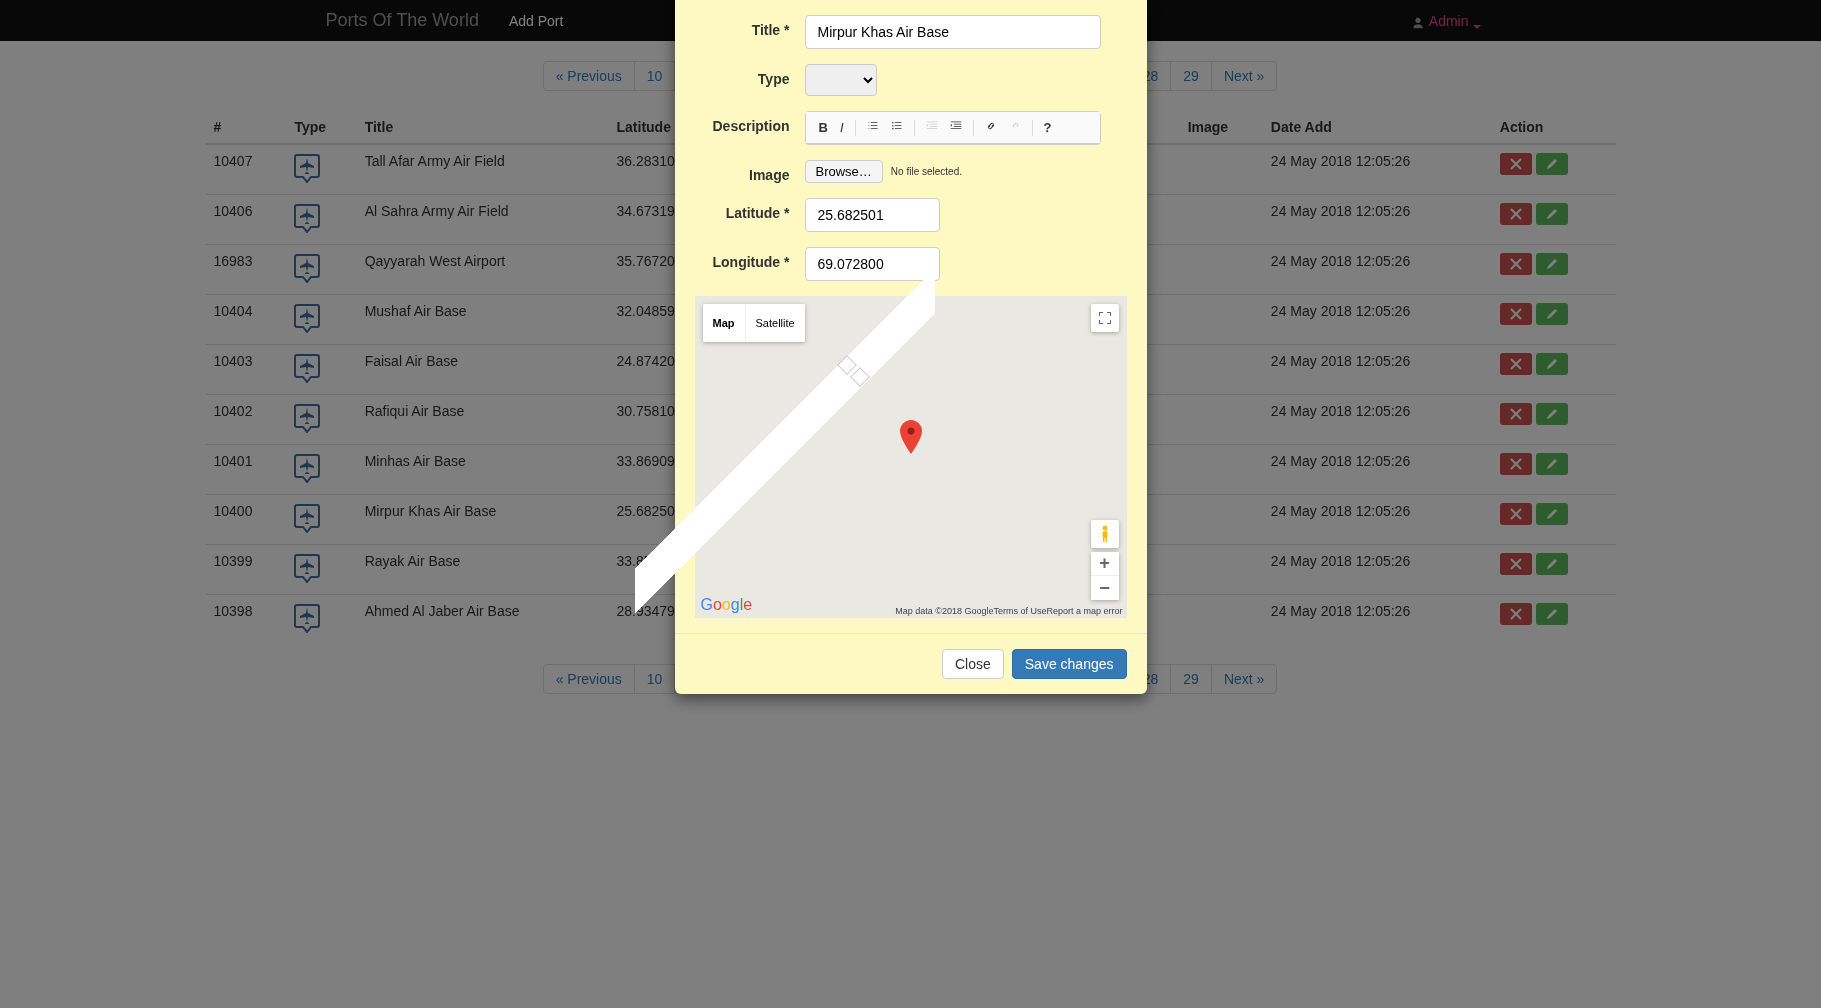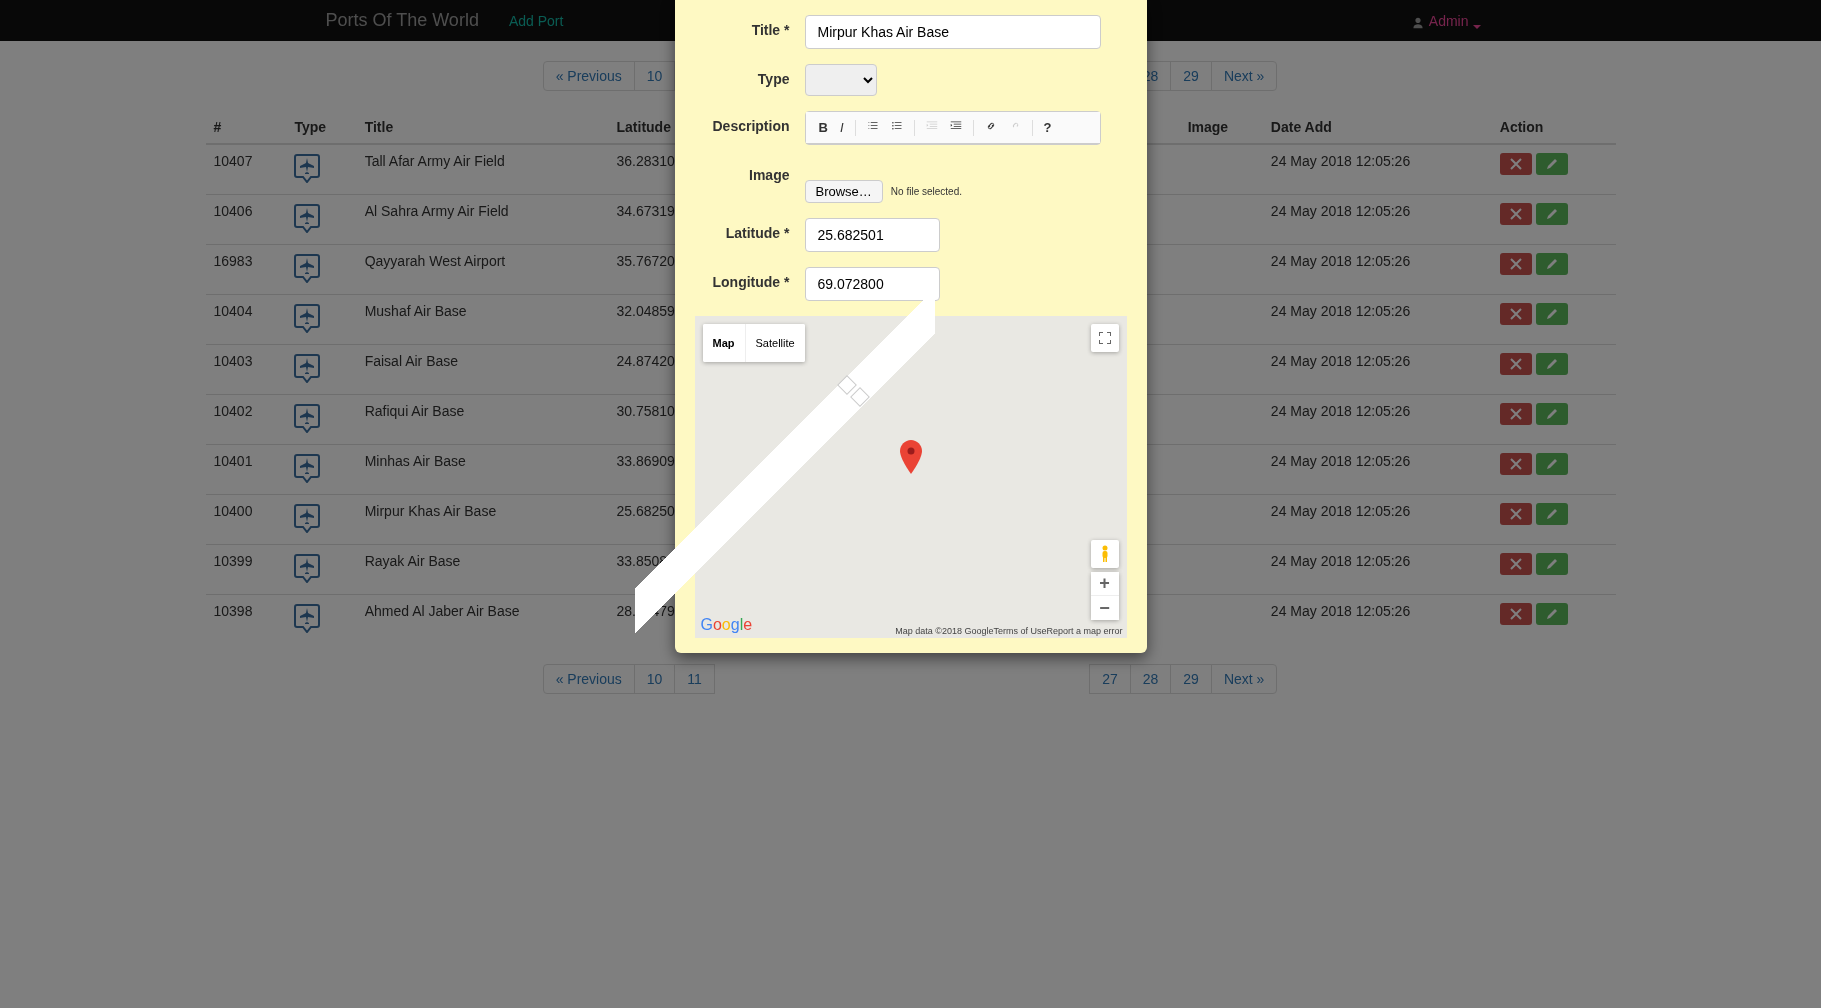--- a/index.html
+++ b/index.html
@@ -1,21 +1,21 @@
 <!DOCTYPE html>
 <html><head>
 <meta charset="utf-8">
 <style>
 * { box-sizing: border-box; margin: 0; padding: 0; }
 body { font-family: "Helvetica Neue", Helvetica, Arial, sans-serif; font-size: 14px; color: #333; background: #fff; }
 .navbar { background: #101010; height: 41px; display: flex; align-items: center; padding: 0 15px; }
 .navbar-container { width: 100%; max-width: 1170px; margin: 0 auto; display: flex; align-items: center; }
 .navbar-brand { color: #9d9d9d; font-size: 18px; padding: 0 15px 0 0; text-decoration: none; }
 .navbar-nav { display: flex; list-style: none; flex: 1; }
-.navbar-nav li a { color: #14b8a6; padding: 10px 15px; text-decoration: none; display: block; }
+.navbar-nav li a { color: #ffffff; padding: 10px 15px; text-decoration: none; display: block; }
 .navbar-right { margin-left: auto; display: flex; align-items: center; color: #9d9d9d; }
 .navbar-right .user-link { display: flex; align-items: flex-end; padding: 10px 15px; text-decoration: none; color: #ec4899; }
 .user-icon { width: 12px; height: 12px; margin-right: 5px; fill: #9d9d9d; }
 .caret { display: inline-block; width: 0; height: 0; margin-left: 4px; vertical-align: middle; border-top: 4px solid; border-right: 4px solid transparent; border-left: 4px solid transparent; }
 
 .container { max-width: 1440px; margin: 0 auto; padding: 0 15px; }
 
 .pagination { display: flex; justify-content: center; list-style: none; margin: 20px 0; }
 .pagination li a { display: block; padding: 6px 12px; color: #337ab7; background: #fff; border: 1px solid #ddd; text-decoration: none; margin-left: -1px; }
 .pagination li:first-child a { border-radius: 4px 0 0 4px; }
@@ -42,21 +42,21 @@
 select.form-control { max-width: 72px; height: 26px; padding: 15px 2px; font-size: 13px; }
 
 .editor { border: 1px solid #ccc; border-radius: 4px; max-width: 296px; flex: 1; }
 .editor-toolbar { border-bottom: 1px solid #ccc; padding: 5px 8px; display: flex; align-items: center; gap: 2px; background: #fafafa; }
 .editor-toolbar .tbtn { background: none; border: none; padding: 3px 5px; cursor: pointer; color: #333; font-size: 13px; }
 .editor-toolbar .sep { width: 1px; height: 16px; background: #ddd; margin: 0 4px; }
 .editor-toolbar .disabled { color: #ccc; }
 .editor-content { padding: 20px 15px; min-height: 160px; font-size: 13px; line-height: 1.4; color: #333; }
 .editor-content p { margin-bottom: 2px; }
 
-.file-row { display: flex; align-items: center; gap: 8px; margin-top: 20px; }
+.file-row { display: flex; align-items: center; gap: 8px; }
 .file-btn { padding: 3px 10px; border: 1px solid #ccc; border-radius: 4px; background: #f5f5f5; cursor: pointer; font-size: 13px; }
 .file-text { font-size: 10px; color: #333; }
 
 .map-container { position: relative; height: 322px; background: #e9e8e3; border: none; margin-top: 5px; }
 .map-road { position: absolute; top: -20px; left: -60px; width: 300px; height: 350px; background: linear-gradient(135deg, transparent 45%, #fff 45%, #fff 52%, transparent 52%); }
 .map-type-control { position: absolute; top: 8px; left: 8px; display: flex; background: #fff; border-radius: 2px; box-shadow: 0 1px 4px rgba(0,0,0,0.3); overflow: hidden; }
 .map-type-control button { border: none; background: #fff; padding: 13px 10px; font-size: 11px; cursor: pointer; text-align: center; }
 .map-type-control button:first-child { font-weight: bold; border-right: 1px solid #eee; }
 .fullscreen-control { position: absolute; top: 8px; right: 8px; width: 28px; height: 28px; background: #fff; border-radius: 2px; box-shadow: 0 1px 4px rgba(0,0,0,0.3); display: flex; align-items: center; justify-content: center; cursor: pointer; }
 .marker { position: absolute; top: 50%; left: 50%; transform: translate(-50%, -100%); }
@@ -544,13 +544,17 @@
         <button>−</button>
       </div>
       <div class="google-logo"><span class="g1">G</span><span class="g2">o</span><span class="g3">o</span><span class="g4">g</span><span class="g5">l</span><span class="g6">e</span></div>
       <div class="map-attrib">
         <span>Map data ©2018 Google</span>
         <span>Terms of Use</span>
         <span>Report a map error</span>
       </div>
     </div>
   </div>
+  <div class="modal-footer">
+    <button class="btn btn-default">Close</button>
+    <button class="btn btn-primary">Save changes</button>
+  </div>
 </div>
 
 </body></html>

